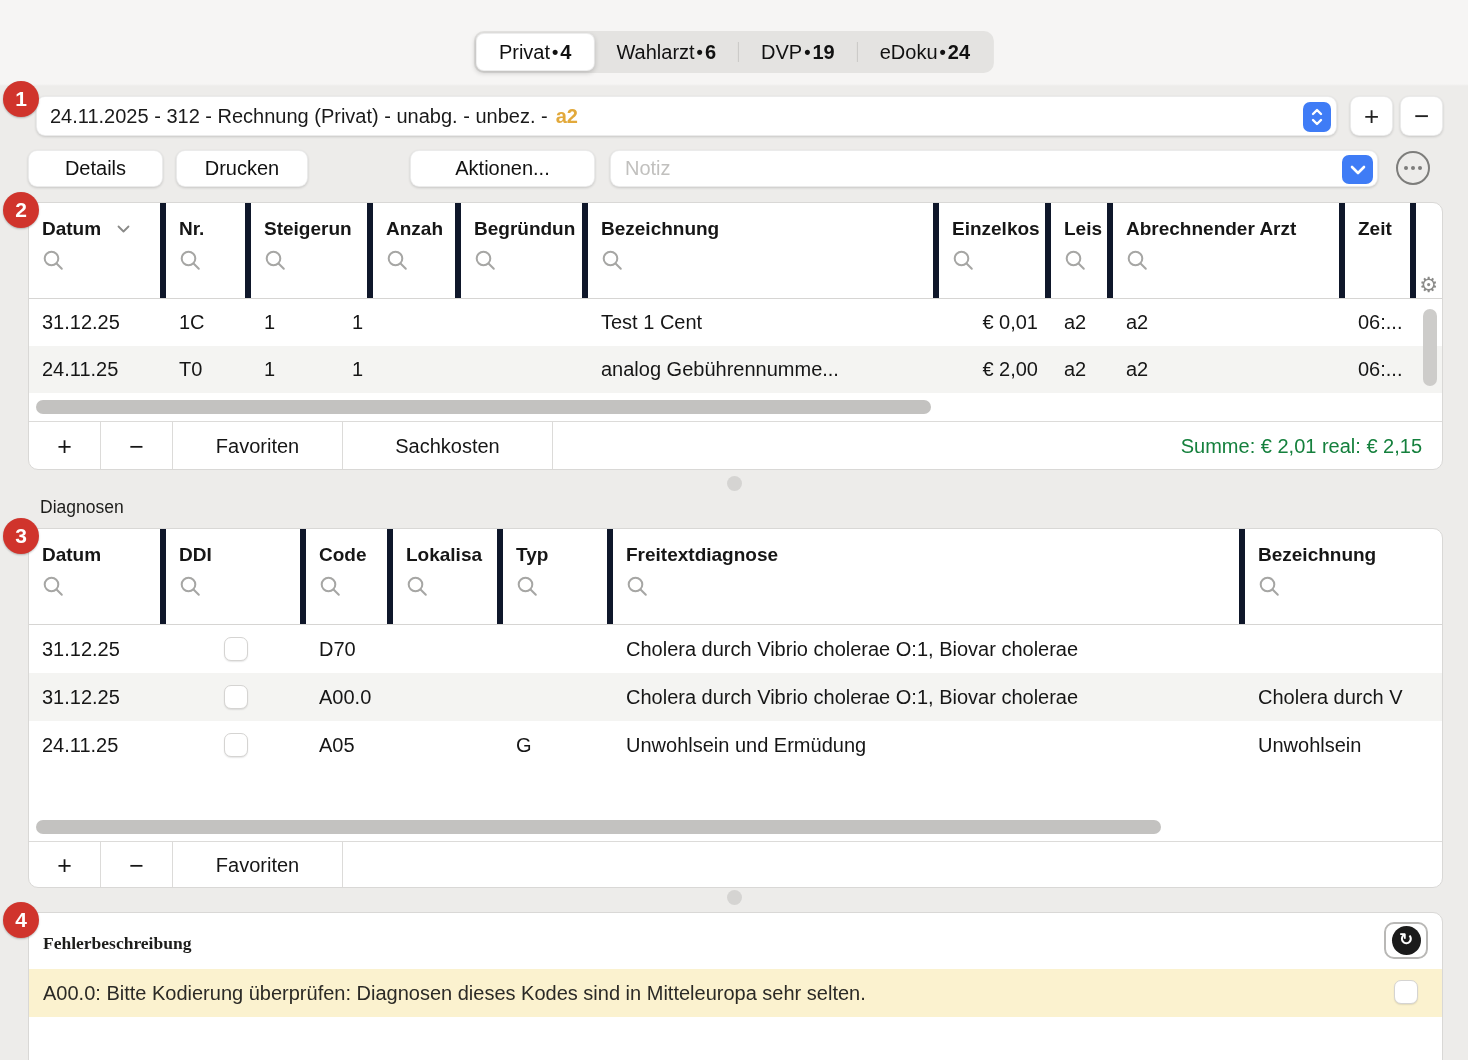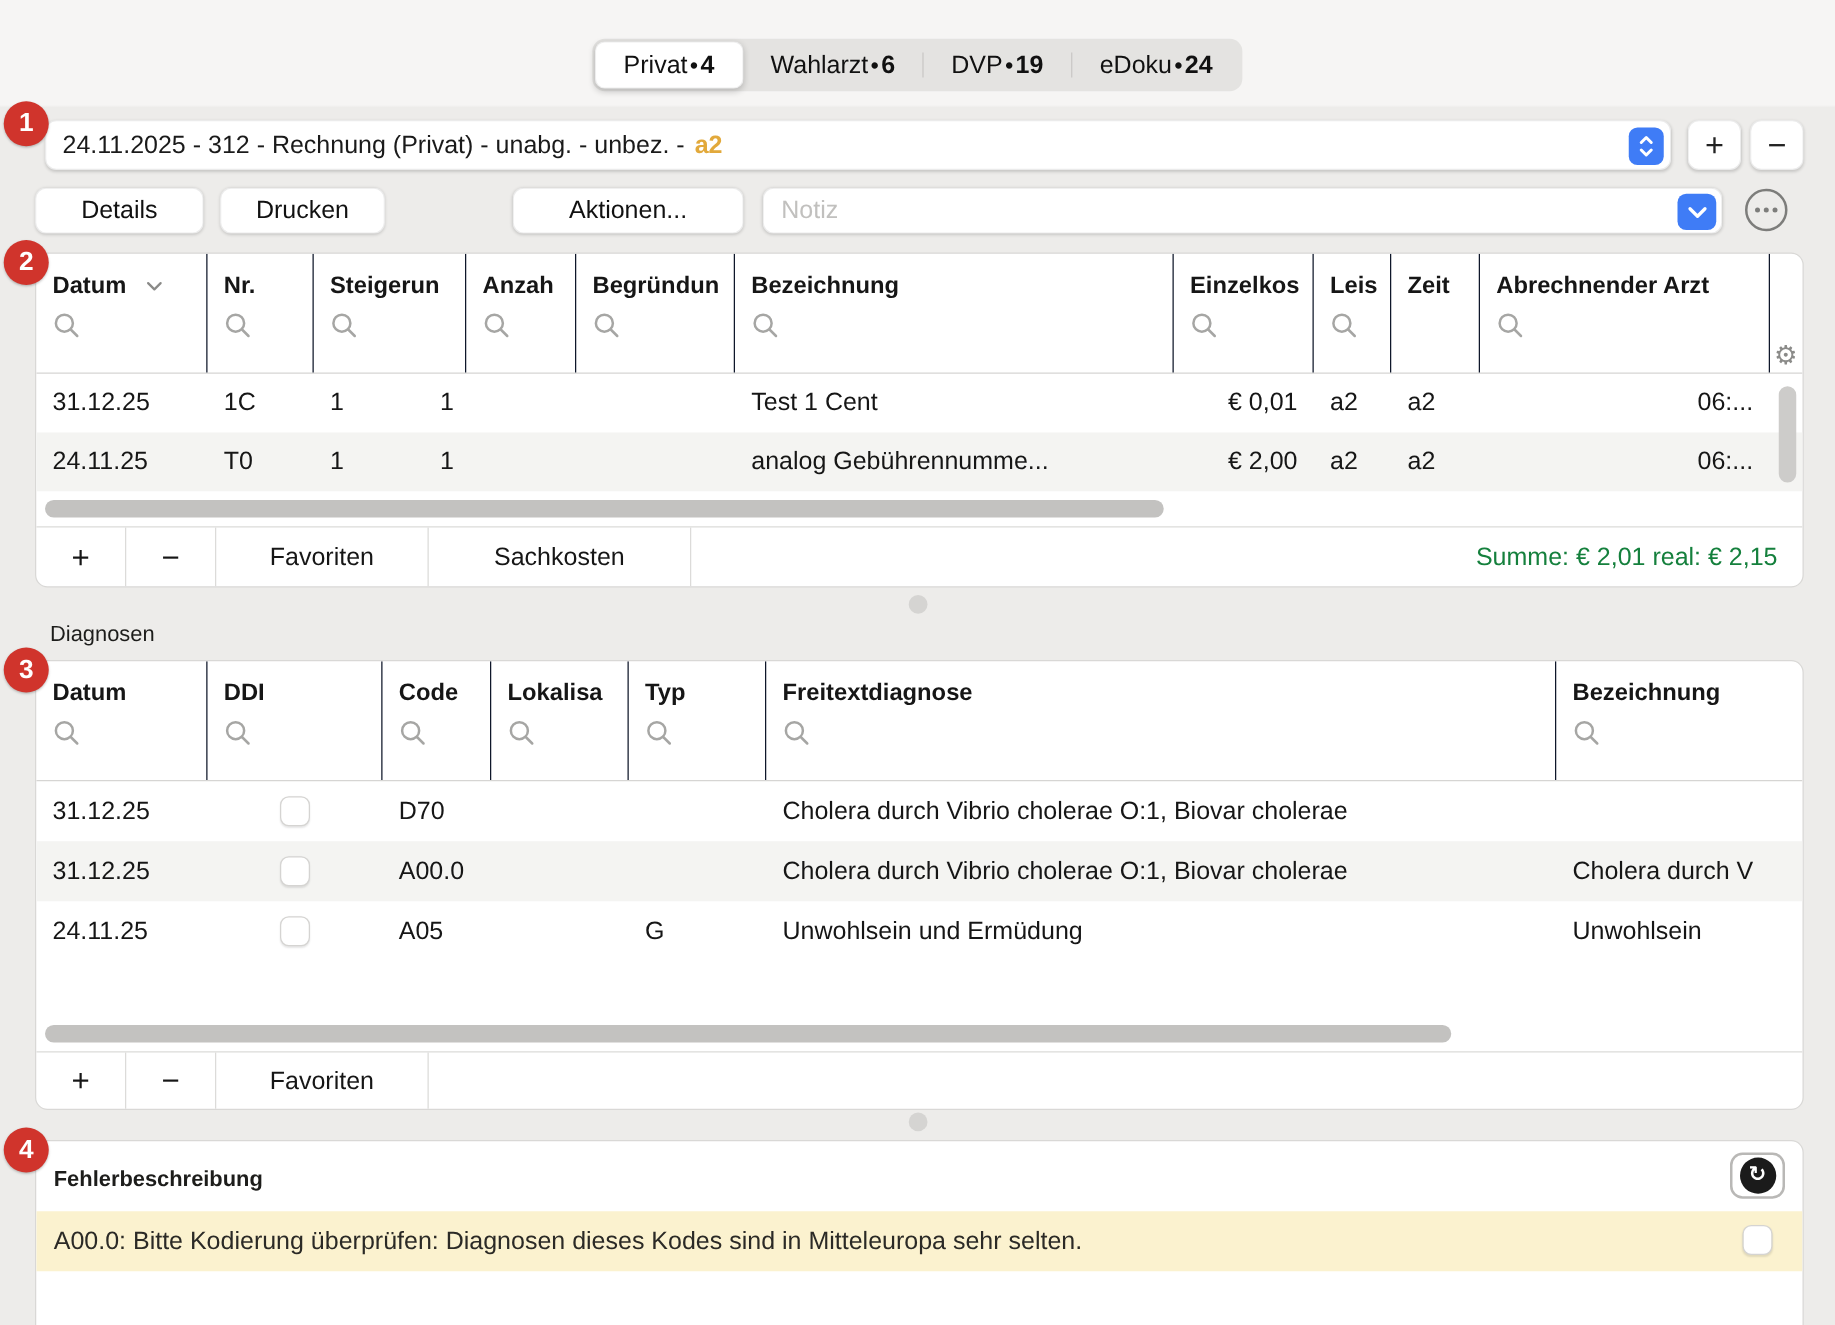--- a/index.html
+++ b/index.html
@@ -102,21 +102,21 @@
   
   .panel {
     position:absolute; left:28px; width:1415px; background:#fff;
     border:1px solid #d9d8d6; border-radius:10px; overflow:hidden;
   }
   .t1 { top:202px; height:268px; }
   .t2 { top:528px; height:360px; }
 
   .thead { display:flex; height:96px; border-bottom:1px solid #d6d5d3; }
   .th {
-    flex-shrink:0; border-right:1px solid #0f172a;
+    flex-shrink:0; border-right:6px solid #0f172a;
     padding:15px 12px 10px 13px; display:flex; flex-direction:column; gap:9px;
     overflow:hidden;
   }
   .th-label {
     font-size:19px; font-weight:700; color:#161616; white-space:nowrap;
     display:flex; align-items:center; gap:16px;
   }
   .th-gutter { flex-shrink:0; position:relative; }
   .gear { position:absolute; right:5px; bottom:3px; font-size:21px; color:#8b8b89; line-height:1; }
 
@@ -169,21 +169,21 @@
 
   
   .sec-label { position:absolute; left:40px; font-size:17.5px; color:#1d1d1b; }
   .lbl-diag { top:497px; }
   .splitdot { position:absolute; left:727px; width:15px; height:15px; border-radius:50%; background:#d5d4d2; }
   .d1{top:476px} .d2{top:890px}
 
   
   .errpanel { top:912px; height:170px; }
   .err-head { position:relative; height:56px; }
-  .err-label { position:absolute; left:14px; top:20px; font-size:17.5px; font-weight:700; color:#1d1d1b; }
+  .err-label { position:absolute; left:14px; top:20px; font-size:17.5px; font-weight:700; color:#1d1d1b;font-family:Liberation Serif, serif; }
   .refreshbtn {
     position:absolute; right:14px; top:9px; width:44px; height:37px;
     background:#fff; border:2px solid #b9b8b6; border-radius:10px;
     display:flex; align-items:center; justify-content:center;
   }
   .refreshbtn .circ {
     width:29px; height:29px; border-radius:50%; background:#1b1b1b; color:#fff;
     font-size:17px; font-weight:700; display:flex; align-items:center; justify-content:center;
     line-height:1; padding-bottom:2px;
   }
@@ -317,29 +317,29 @@
             <line x1="14.8" y1="14.8" x2="19.8" y2="19.8" stroke="#a6a6a4" stroke-width="2" stroke-linecap="round"></line>
           </svg>
       </div>
       <div class="th c7">
         <span class="th-label">Leis</span>
         <svg width="23" height="23" viewBox="0 0 23 23">
             <circle cx="9.5" cy="9.5" r="6.8" fill="none" stroke="#a6a6a4" stroke-width="2"></circle>
             <line x1="14.8" y1="14.8" x2="19.8" y2="19.8" stroke="#a6a6a4" stroke-width="2" stroke-linecap="round"></line>
           </svg>
       </div>
+      <div class="th c8">
+        <span class="th-label">Abrechnender Arzt</span>
+        <svg width="23" height="23" viewBox="0 0 23 23">
+            <circle cx="9.5" cy="9.5" r="6.8" fill="none" stroke="#a6a6a4" stroke-width="2"></circle>
+            <line x1="14.8" y1="14.8" x2="19.8" y2="19.8" stroke="#a6a6a4" stroke-width="2" stroke-linecap="round"></line>
+          </svg>
+      </div>
       <div class="th c9">
         <span class="th-label">Zeit</span>
-      </div>
-      <div class="th c8">
-        <span class="th-label">Abrechnender Arzt</span>
-        <svg width="23" height="23" viewBox="0 0 23 23">
-            <circle cx="9.5" cy="9.5" r="6.8" fill="none" stroke="#a6a6a4" stroke-width="2"></circle>
-            <line x1="14.8" y1="14.8" x2="19.8" y2="19.8" stroke="#a6a6a4" stroke-width="2" stroke-linecap="round"></line>
-          </svg>
       </div>
       <div class="th-gutter">
         <span class="gear">⚙</span>
       </div>
     </div>
     <div>
         <div class="trow">
           <div class="tcell c0">31.12.25</div>
           <div class="tcell c1">1C</div>
           <div class="tcell c2">1</div>

